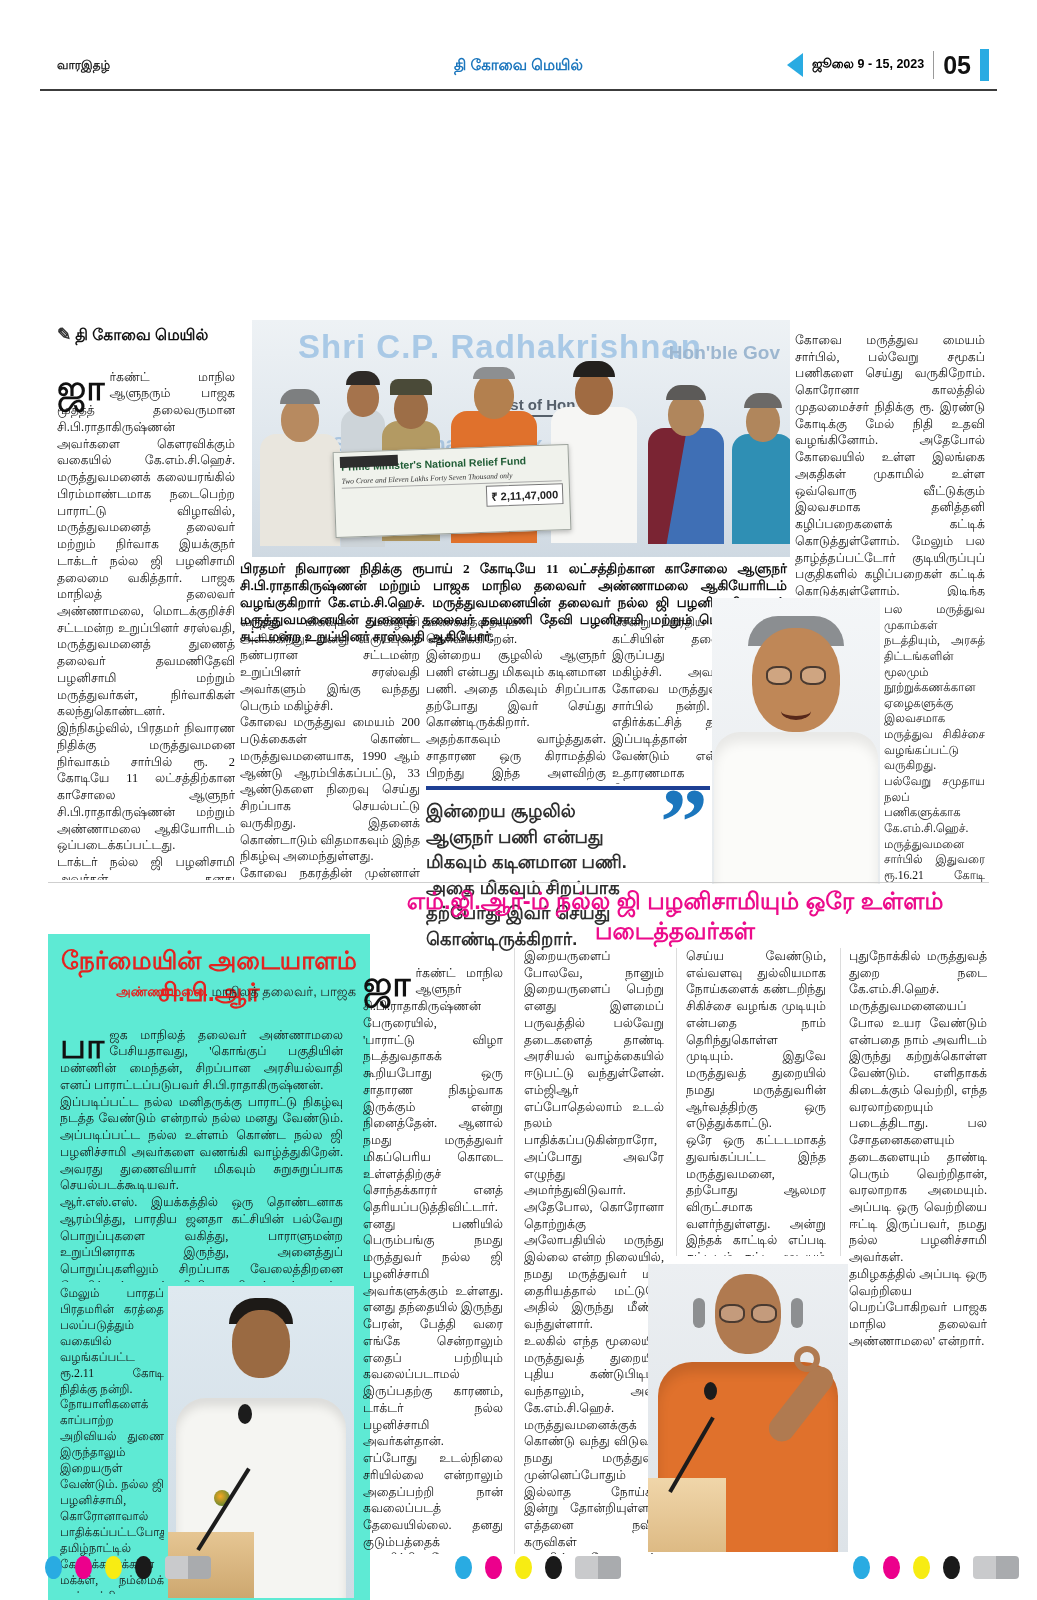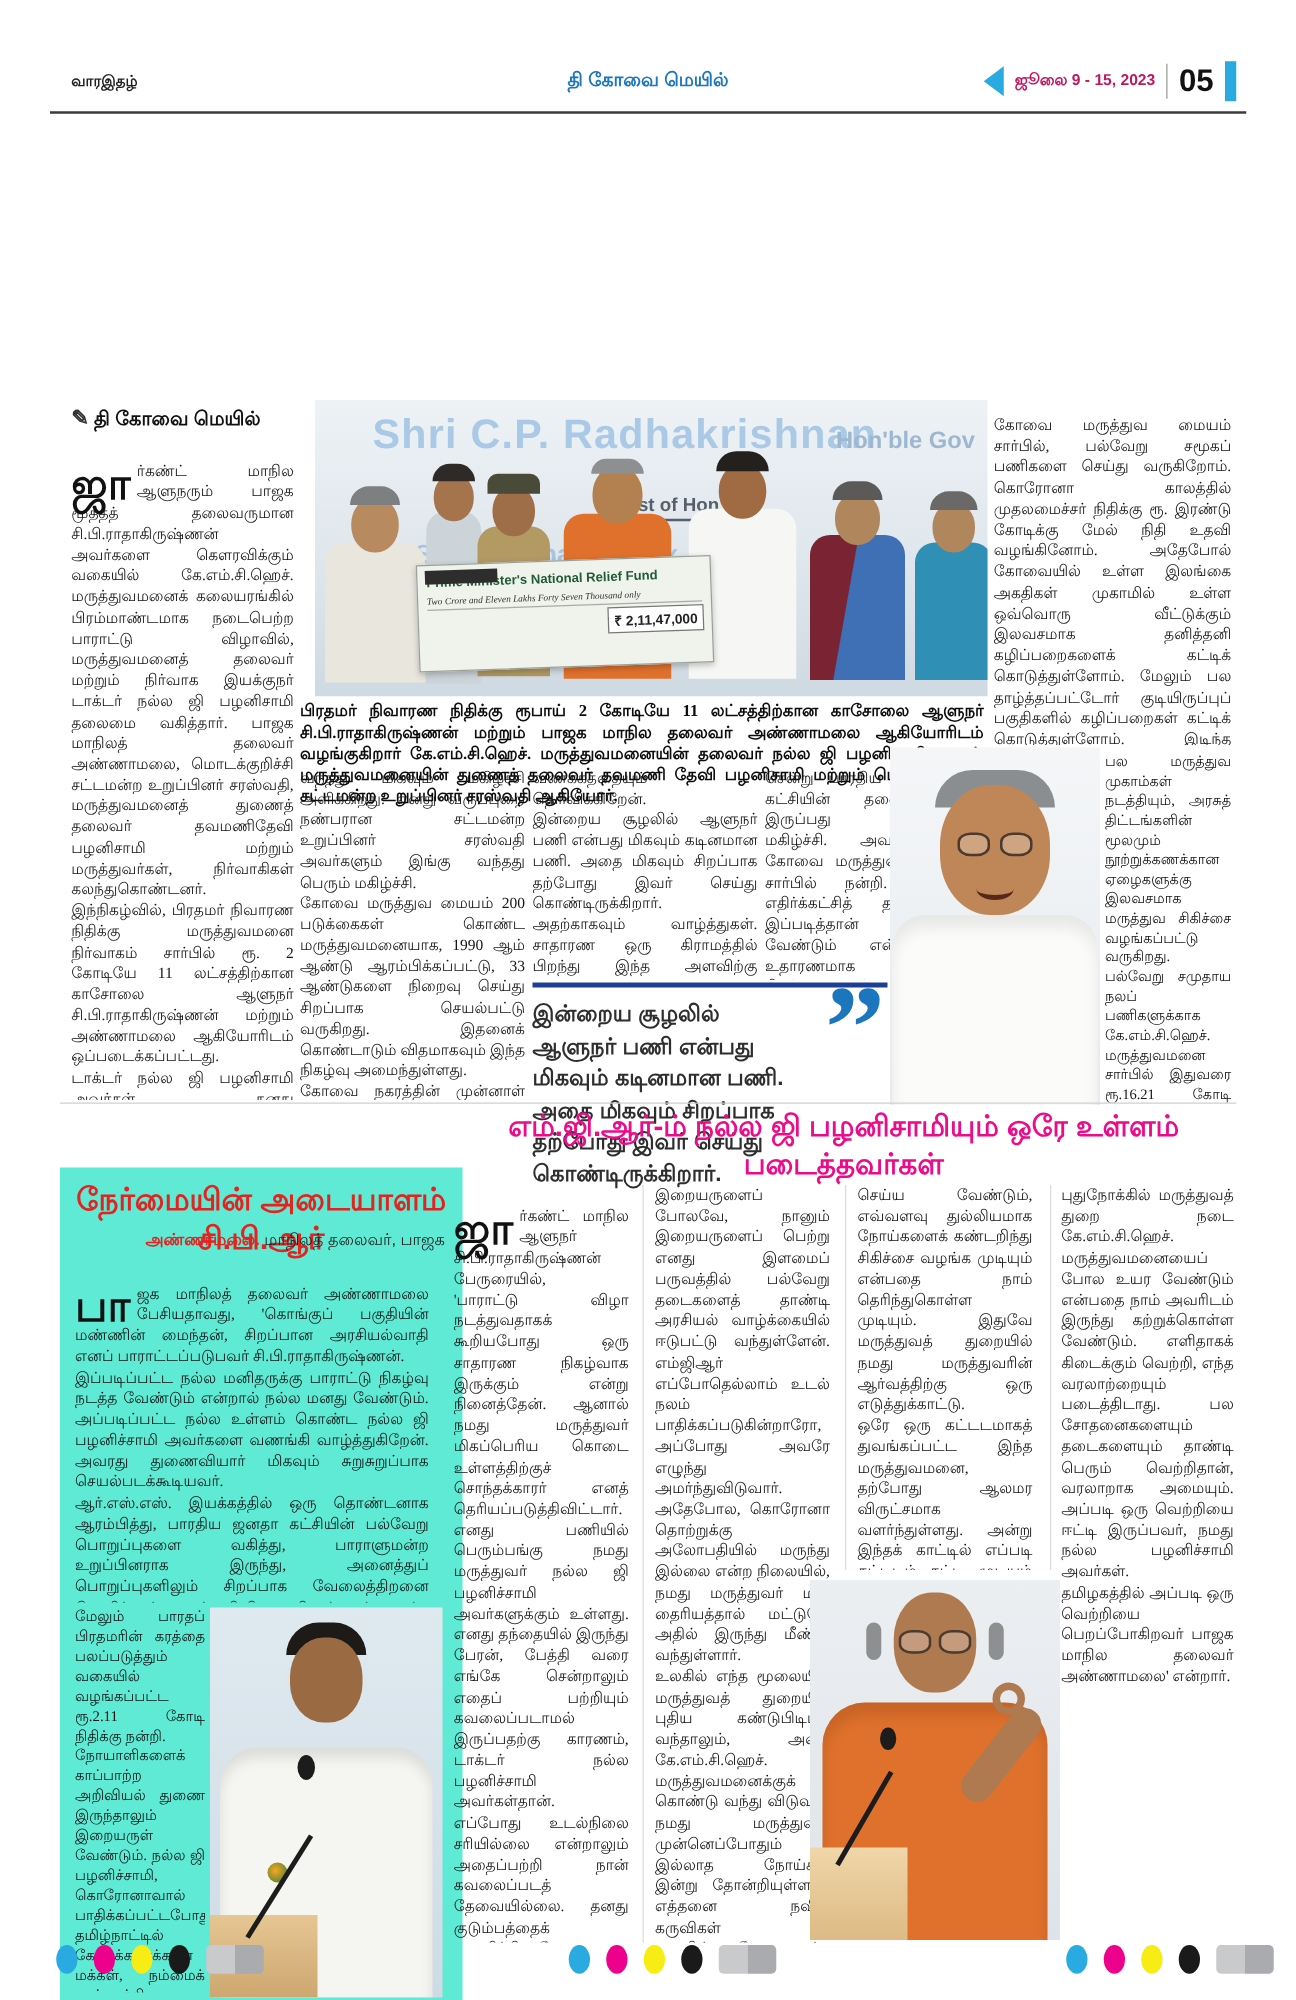--- a/index.html
+++ b/index.html
@@ -4,21 +4,21 @@
 <style>
   html,body{margin:0;padding:0;background:#9a9a9a;}
   #page{position:relative;width:1037px;height:1600px;background:#ffffff;margin:0 auto;
         font-family:"Liberation Serif",serif;overflow:hidden;}
   .abs{position:absolute;}
   
   .mast-left{left:57px;top:58px;font:bold 12px "Liberation Sans",sans-serif;color:#222;}
   .mast-center{left:0;right:0;top:56px;text-align:center;font:bold 15px "Liberation Sans",sans-serif;color:#1b76bd;}
   .mast-right{right:48px;top:49px;display:flex;align-items:center;gap:9px;}
   .chev{width:0;height:0;border-top:12px solid transparent;border-bottom:12px solid transparent;border-right:16px solid #29abe2;}
-  .mast-date{font:bold 12.5px "Liberation Sans",sans-serif;color:#be185d;}
+  .mast-date{font:bold 12.5px "Liberation Sans",sans-serif;color:#000000;}
   .mast-div{width:1px;height:28px;background:#9a9a9a;}
   .mast-page{font:bold 25px "Liberation Sans",sans-serif;color:#111;}
   .cyanbar{width:9px;height:32px;background:#29abe2;}
   .mast-rule{left:40px;right:40px;top:89px;height:2px;background:#3c3c3c;}
   
   .kicker{left:0;right:0;top:96px;text-align:center;font:bold 26px "Liberation Sans",sans-serif;color:#1b76bd;}
   .headline{left:0;right:0;top:127px;text-align:center;font:800 54px/1.18 "Liberation Sans",sans-serif;color:#262b7f;letter-spacing:-1px;}
   .subbar{left:173px;top:268px;width:690px;height:37px;background:#187bc0;}
   .subbar div{font:bold 21px/37px "Liberation Sans",sans-serif;color:#fff;text-align:center;}
   .byline{left:57px;top:324px;width:180px;font:bold 15.5px "Liberation Sans",sans-serif;color:#111;}

